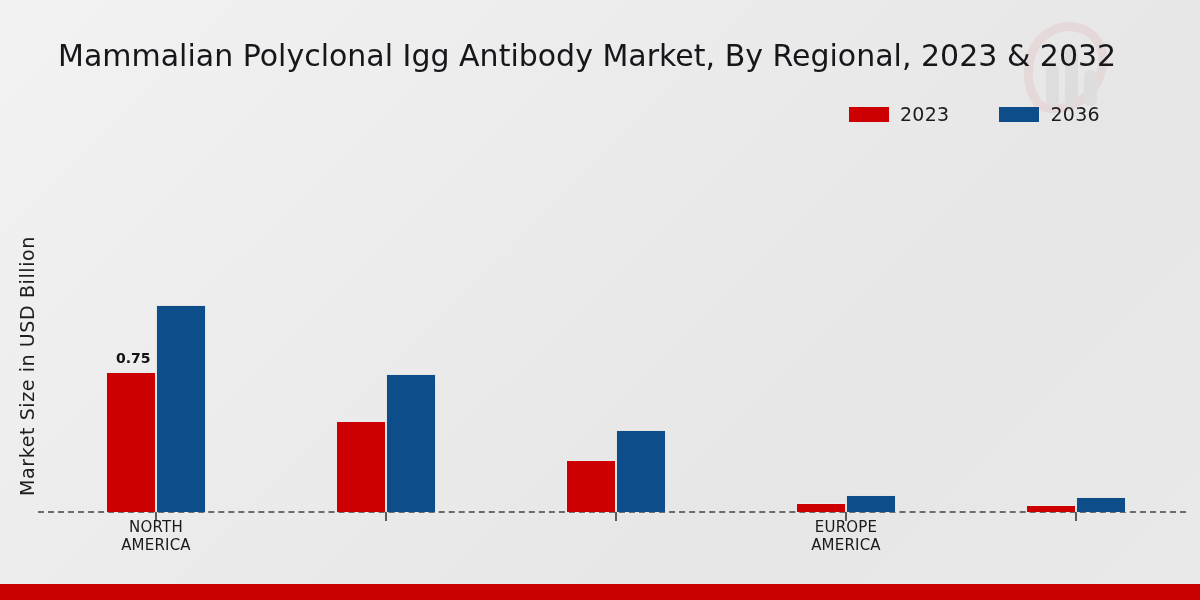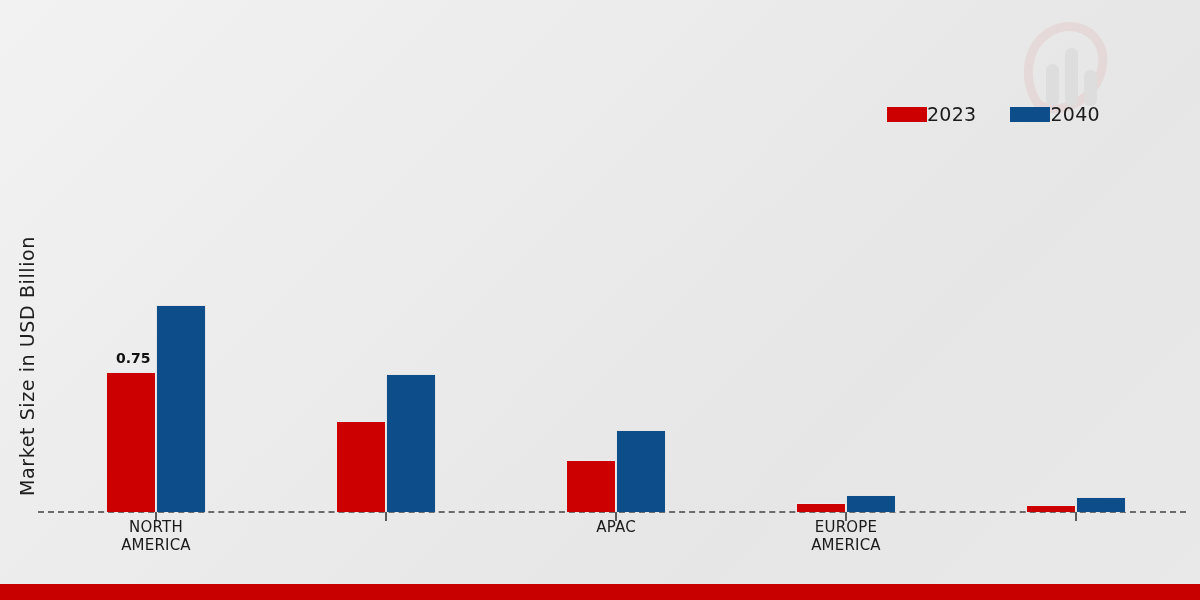--- a/index.html
+++ b/index.html
@@ -54,20 +54,22 @@
     position: absolute;
     right: 100px;
     top: 103px;
     display: flex;
     align-items: center;
     gap: 34px;
   }
   .legend-item {
     display: flex;
     align-items: center;
+    gap: 11px;
+    margin-left: 16px;
   }
   .legend-swatch {
     width: 40px;
     height: 15px;
     display: block;
   }
   .legend-label {
     font-size: 19px;
     color: #1b1b1b;
     font-family: "DejaVu Sans", sans-serif;
@@ -160,29 +162,30 @@
 
   <div class="watermark">
     <svg viewBox="0 0 110 120" width="110" height="120" xmlns="http://www.w3.org/2000/svg">
       <path d="M18 96 C 2 72, 6 38, 30 24 C 46 14, 68 18, 78 34 C 88 50, 82 74, 66 88 C 54 99, 32 106, 18 96 Z" fill="none" stroke="#e0b8b8" stroke-width="9"></path>
       <rect x="26" y="56" width="13" height="42" rx="6" fill="#c9c9c9"></rect>
       <rect x="45" y="40" width="13" height="58" rx="6" fill="#c9c9c9"></rect>
       <rect x="64" y="62" width="13" height="36" rx="6" fill="#c9c9c9"></rect>
     </svg>
   </div>
 
+  <div class="chart-title">Mammalian Polyclonal Igg Antibody Market, By Regional, 2023 &amp; 2032</div>
 
   <div class="legend">
     <div class="legend-item">
       <span class="legend-swatch" style="background:#cc0000"></span>
       <span class="legend-label">2023</span>
     </div>
     <div class="legend-item">
       <span class="legend-swatch" style="background:#0c4d8a"></span>
-      <span class="legend-label">2040</span>
+      <span class="legend-label">2036</span>
     </div>
   </div>
 
   <div class="y-axis-title">Market Size in USD Billion</div>
 
   <div class="plot-area" id="plot-area">
     <div class="baseline"></div>
   <div class="bar red" style="left: 106px; top: 372px; width: 50px; height: 140px;"></div>
       <div class="bar-value-label" style="left: 116px; top: 350px;">0.75</div>
       <div class="bar blue" style="left: 156px; top: 305px; width: 50px; height: 207px;"></div>
@@ -190,23 +193,20 @@
       <div class="cat-label" style="left: 56px;">
         <div>NORTH</div>
         <div>AMERICA</div>
       </div>
       <div class="bar red" style="left: 336px; top: 421px; width: 50px; height: 91px;"></div>
       <div class="bar blue" style="left: 386px; top: 374px; width: 50px; height: 138px;"></div>
       <div class="bar-tick" style="left: 385px;"></div>
       <div class="bar red" style="left: 566px; top: 460px; width: 50px; height: 52px;"></div>
       <div class="bar blue" style="left: 616px; top: 430px; width: 50px; height: 82px;"></div>
       <div class="bar-tick" style="left: 615px;"></div>
-      <div class="cat-label" style="left: 516px;">
-        <div>APAC</div>
-      </div>
       <div class="bar red" style="left: 796px; top: 503px; width: 50px; height: 9px;"></div>
       <div class="bar blue" style="left: 846px; top: 495px; width: 50px; height: 17px;"></div>
       <div class="bar-tick" style="left: 845px;"></div>
       <div class="cat-label" style="left: 746px;">
         <div>EUROPE</div>
         <div>AMERICA</div>
       </div>
       <div class="bar red" style="left: 1026px; top: 505px; width: 50px; height: 7px;"></div>
       <div class="bar blue" style="left: 1076px; top: 497px; width: 50px; height: 15px;"></div>
       <div class="bar-tick" style="left: 1075px;"></div>

